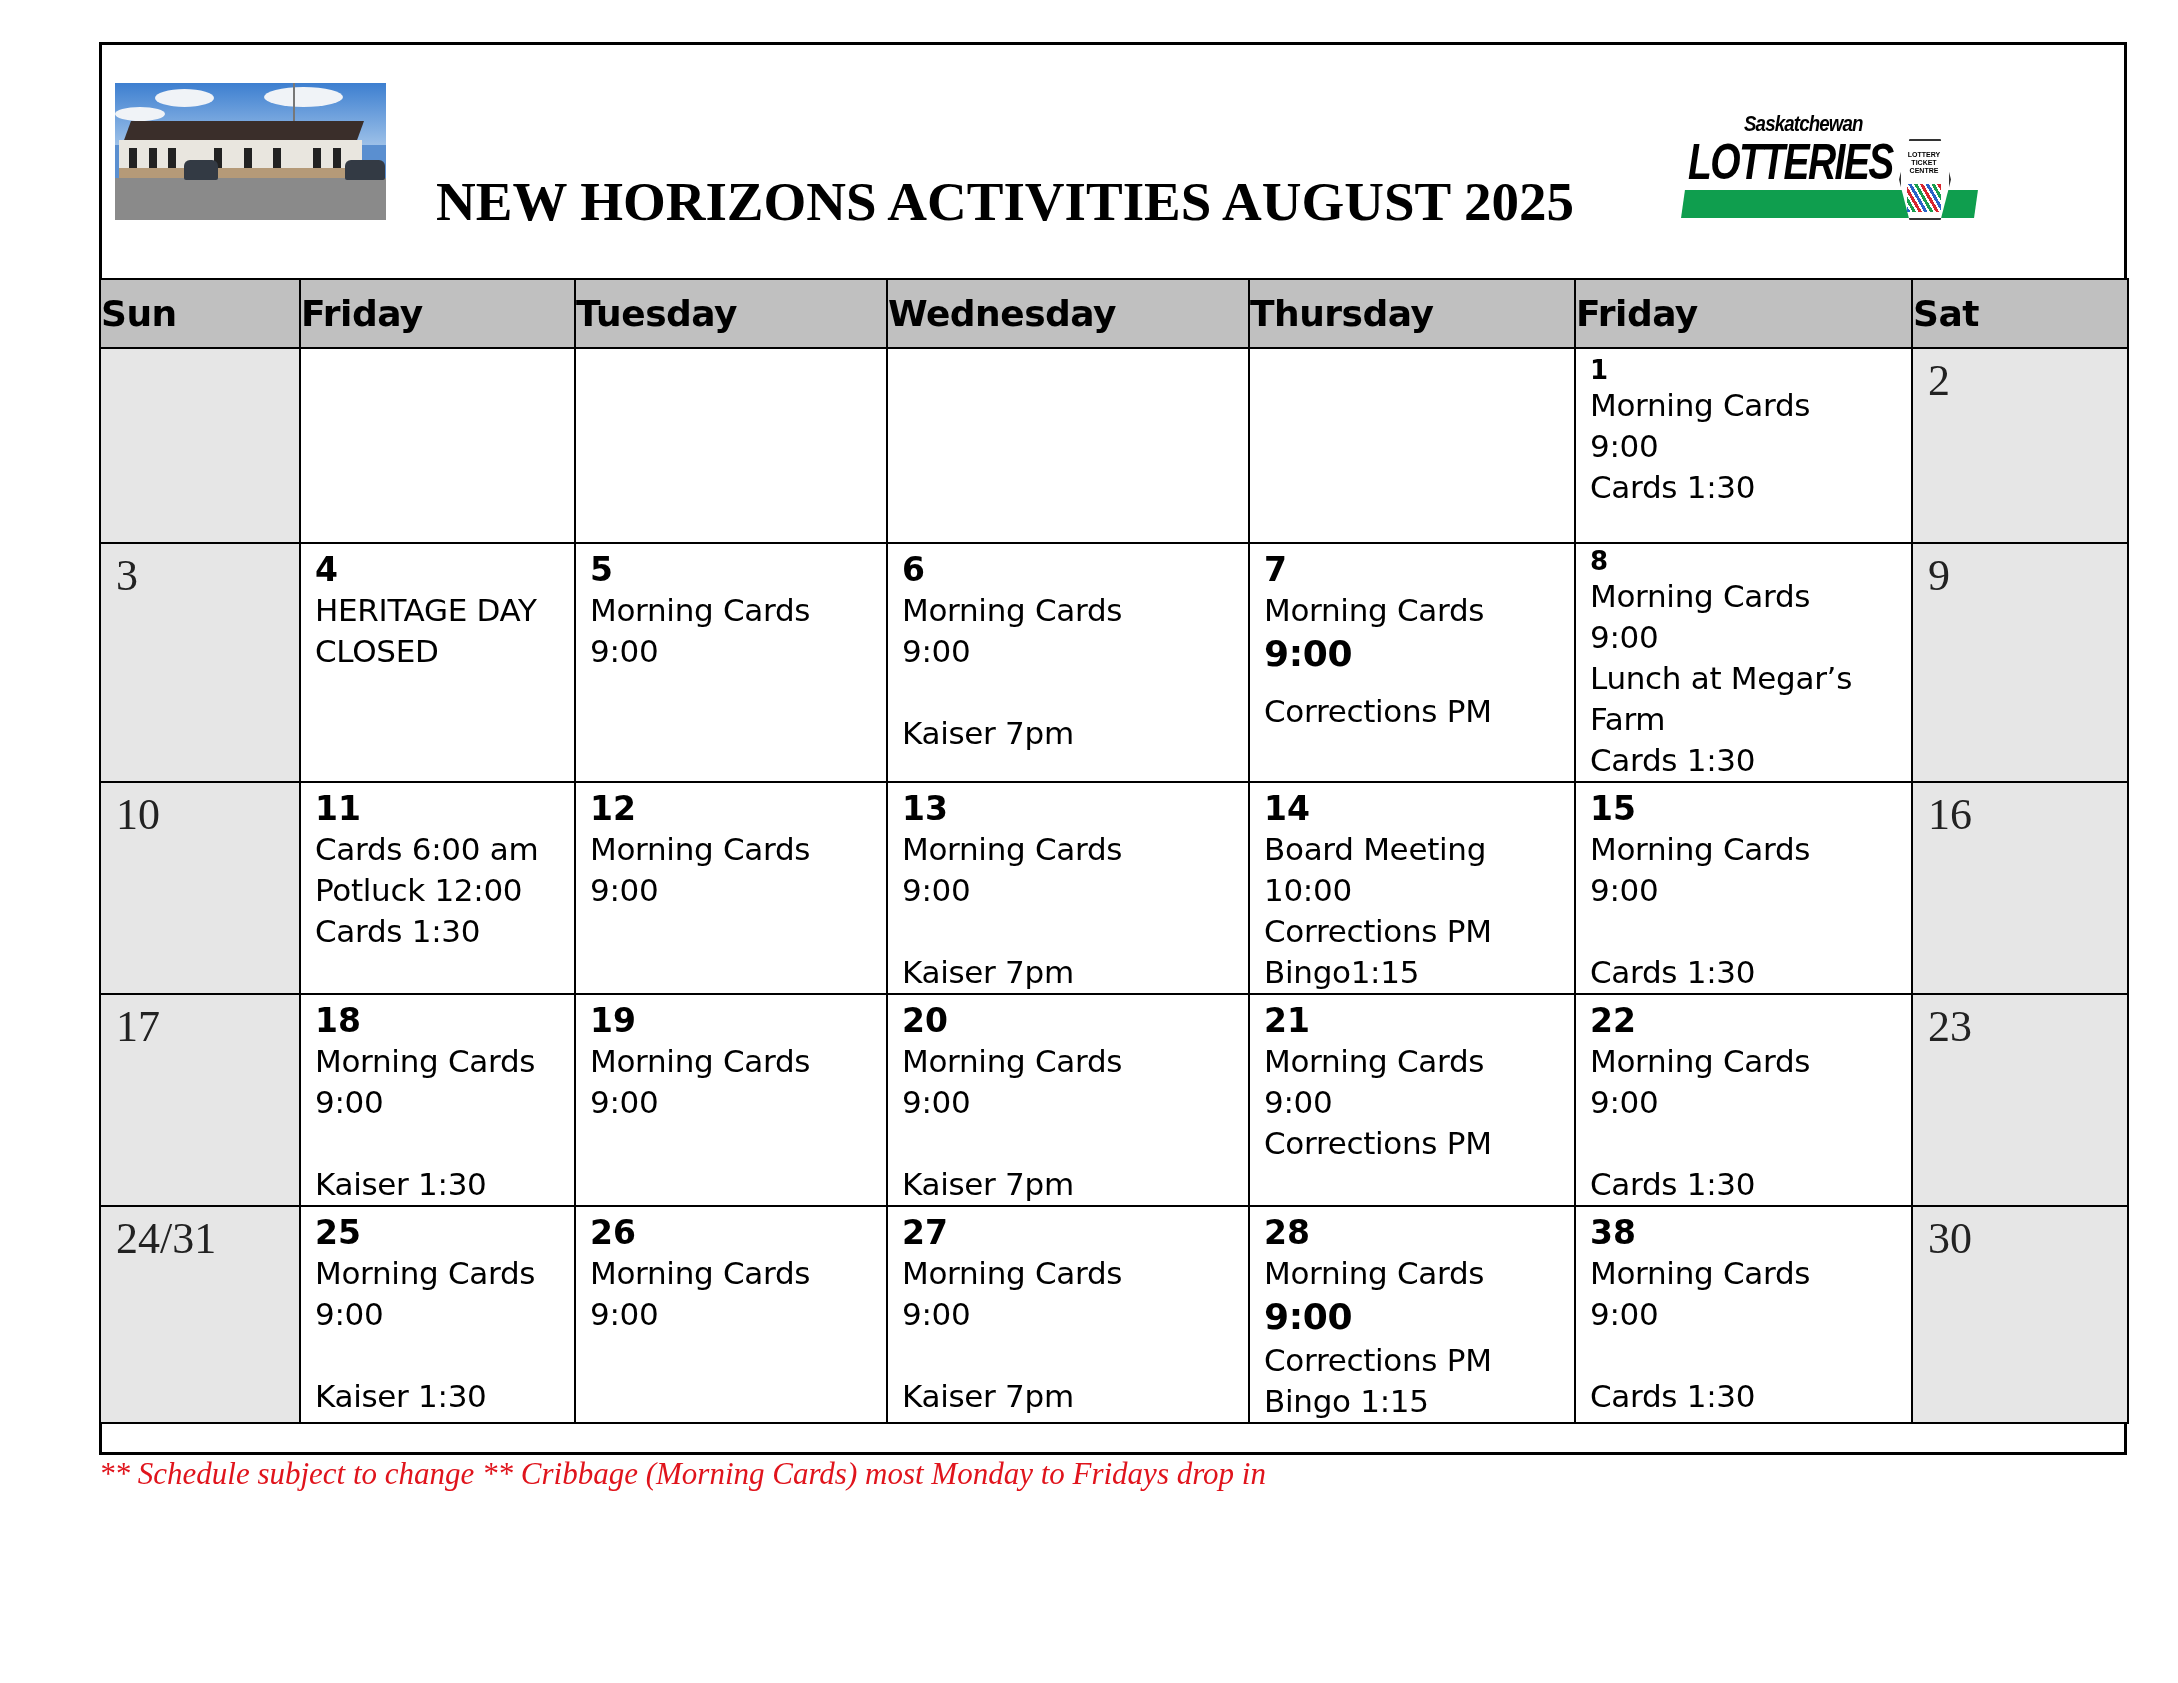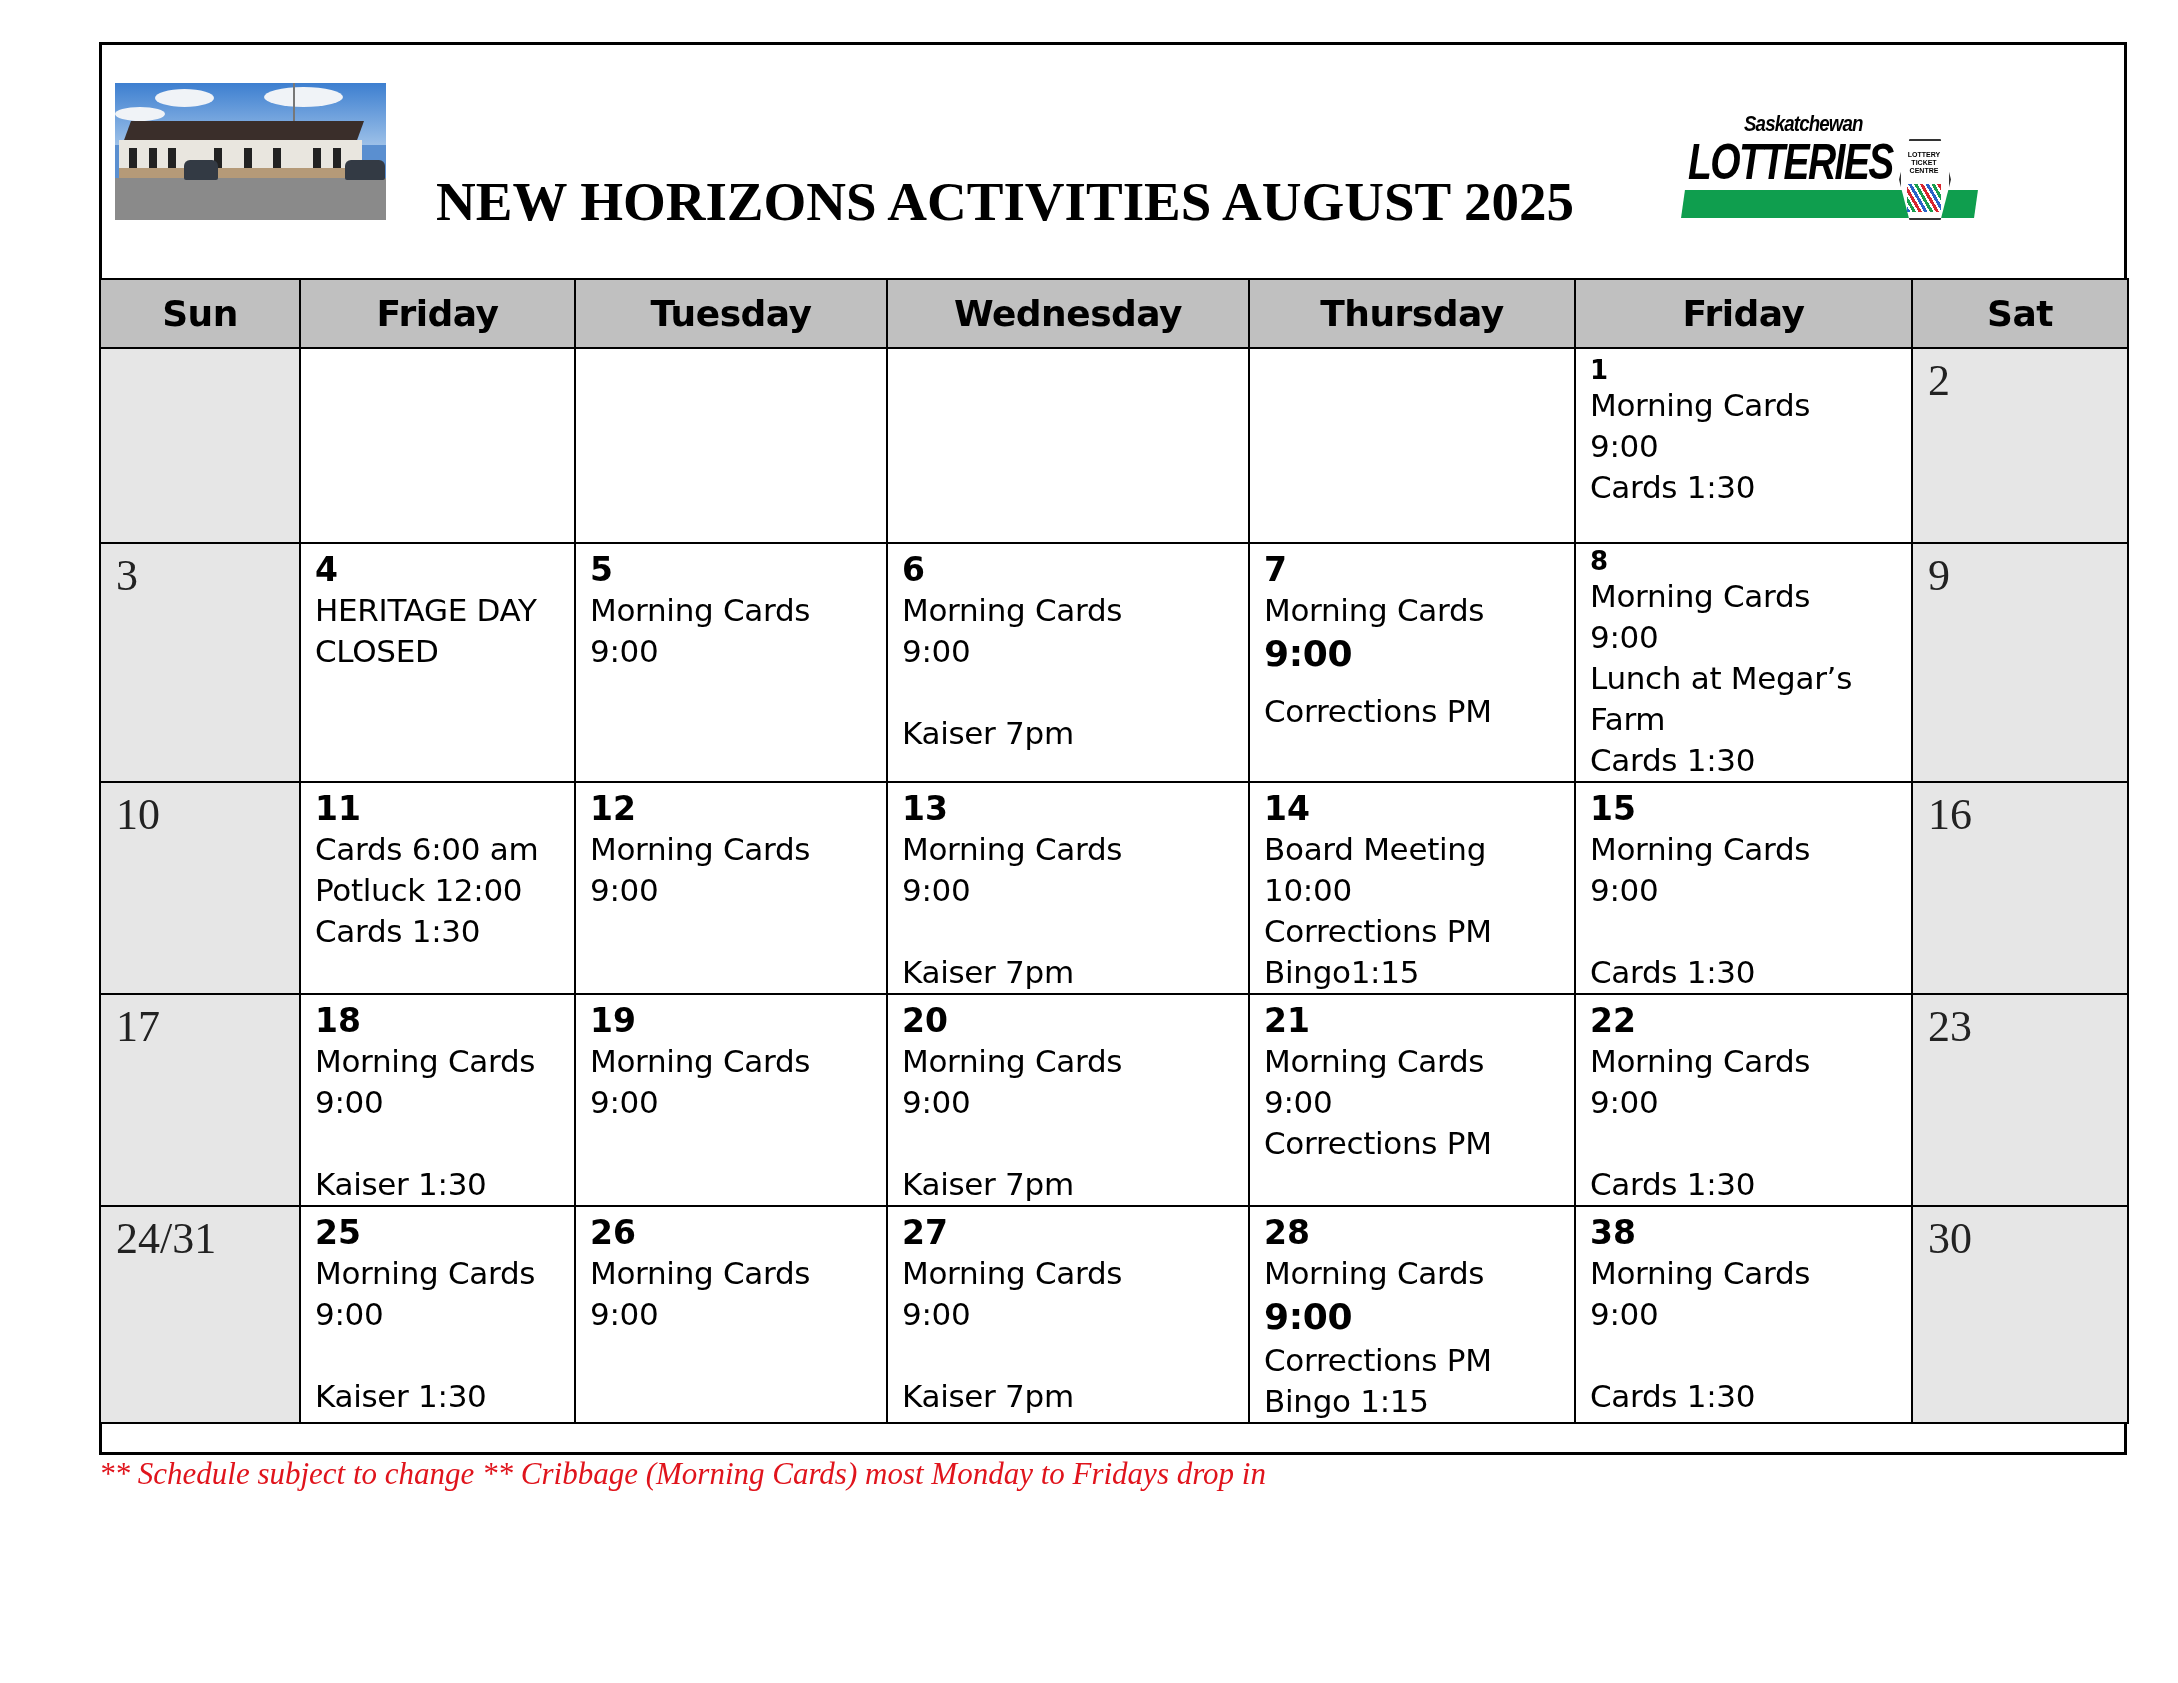--- a/index.html
+++ b/index.html
@@ -20,21 +20,21 @@
   .logo{position:absolute;left:1683px;top:111px;width:297px;height:109px;}
   .logo .sask{position:absolute;left:61px;top:0;font-family:"Liberation Sans",sans-serif;font-style:italic;font-weight:bold;font-size:22px;letter-spacing:-1px;transform:scaleX(0.85);transform-origin:left;}
   .logo .lot-word{position:absolute;left:5px;top:22px;font-family:"Liberation Sans",sans-serif;font-style:italic;font-weight:bold;font-size:50px;letter-spacing:-2px;transform:scaleX(0.78);transform-origin:left;}
   .logo .bar{position:absolute;left:0;top:79px;width:293px;height:28px;background:#0f9e4e;transform:skewX(-8deg);}
   .logo .badge{position:absolute;left:216px;top:28px;width:48px;height:77px;background:#fff;border:2px solid #333;clip-path:polygon(20% 0,80% 0,100% 50%,80% 100%,20% 100%,0 50%);}
   .logo .badge-txt{position:absolute;left:224px;top:40px;width:34px;font-size:7px;line-height:8px;text-align:center;font-weight:bold;}
   .logo .stripes{position:absolute;left:224px;top:73px;width:34px;height:28px;background:repeating-linear-gradient(60deg,#2a62c8 0 3px,#fff 3px 5px,#1a9e4e 5px 8px,#fff 8px 10px,#d8262f 10px 13px,#fff 13px 15px);}
 
   table.cal{position:absolute;left:99px;top:278px;width:2028px;border-collapse:collapse;table-layout:fixed;}
   table.cal th,table.cal td{border:2.5px solid #000;box-sizing:border-box;padding:0;}
-  table.cal th{background:#c0c0c0;height:69px;font-family:"DejaVu Sans","Liberation Sans",sans-serif;font-weight:bold;font-size:36px;text-align:center;vertical-align:middle;letter-spacing:-0.5px;}
+  table.cal th{background:#c0c0c0;height:69px;font-family:"DejaVu Sans","Liberation Sans",sans-serif;font-weight:bold;font-size:36px;text-align:left;vertical-align:middle;letter-spacing:-0.5px;}
   table.cal td{vertical-align:top;position:relative;overflow:hidden;}
   td.weekend{background:#e6e6e6;}
   td .wk-num{position:absolute;left:15px;top:6px;font-family:"Liberation Serif","DejaVu Serif",serif;font-size:44px;font-weight:normal;color:#222;}
   td .day{padding:6px 0 0 14px;}
   td .day-num{font-family:"DejaVu Sans","Liberation Sans",sans-serif;font-weight:bold;font-size:33px;line-height:40px;}
   td .day-num.small{font-size:26px;line-height:30px;}
   td .line{font-family:"DejaVu Sans","Liberation Sans",sans-serif;font-size:31px;line-height:41px;white-space:nowrap;letter-spacing:-0.3px;}
   td .line.big{font-size:36px;font-weight:bold;line-height:46px;}
   td .line.gap{height:41px;}
   .footer{position:absolute;left:99px;top:1455px;font-family:"Liberation Serif","DejaVu Serif",serif;font-style:italic;font-size:31px;line-height:38px;color:#e0141c;}

